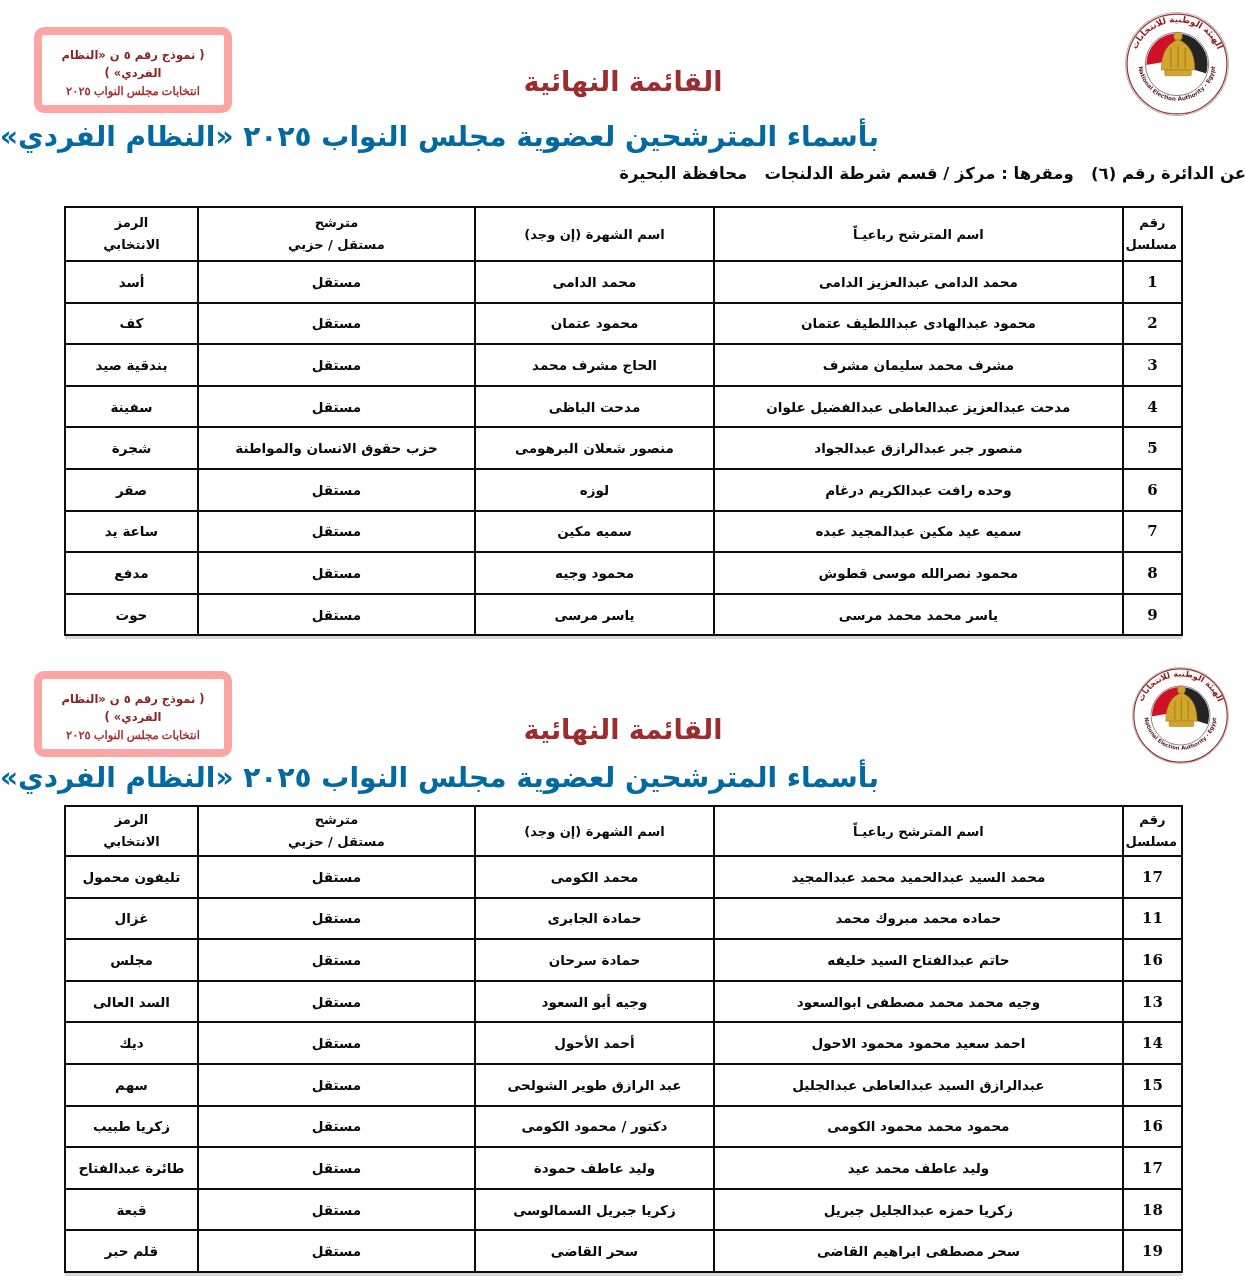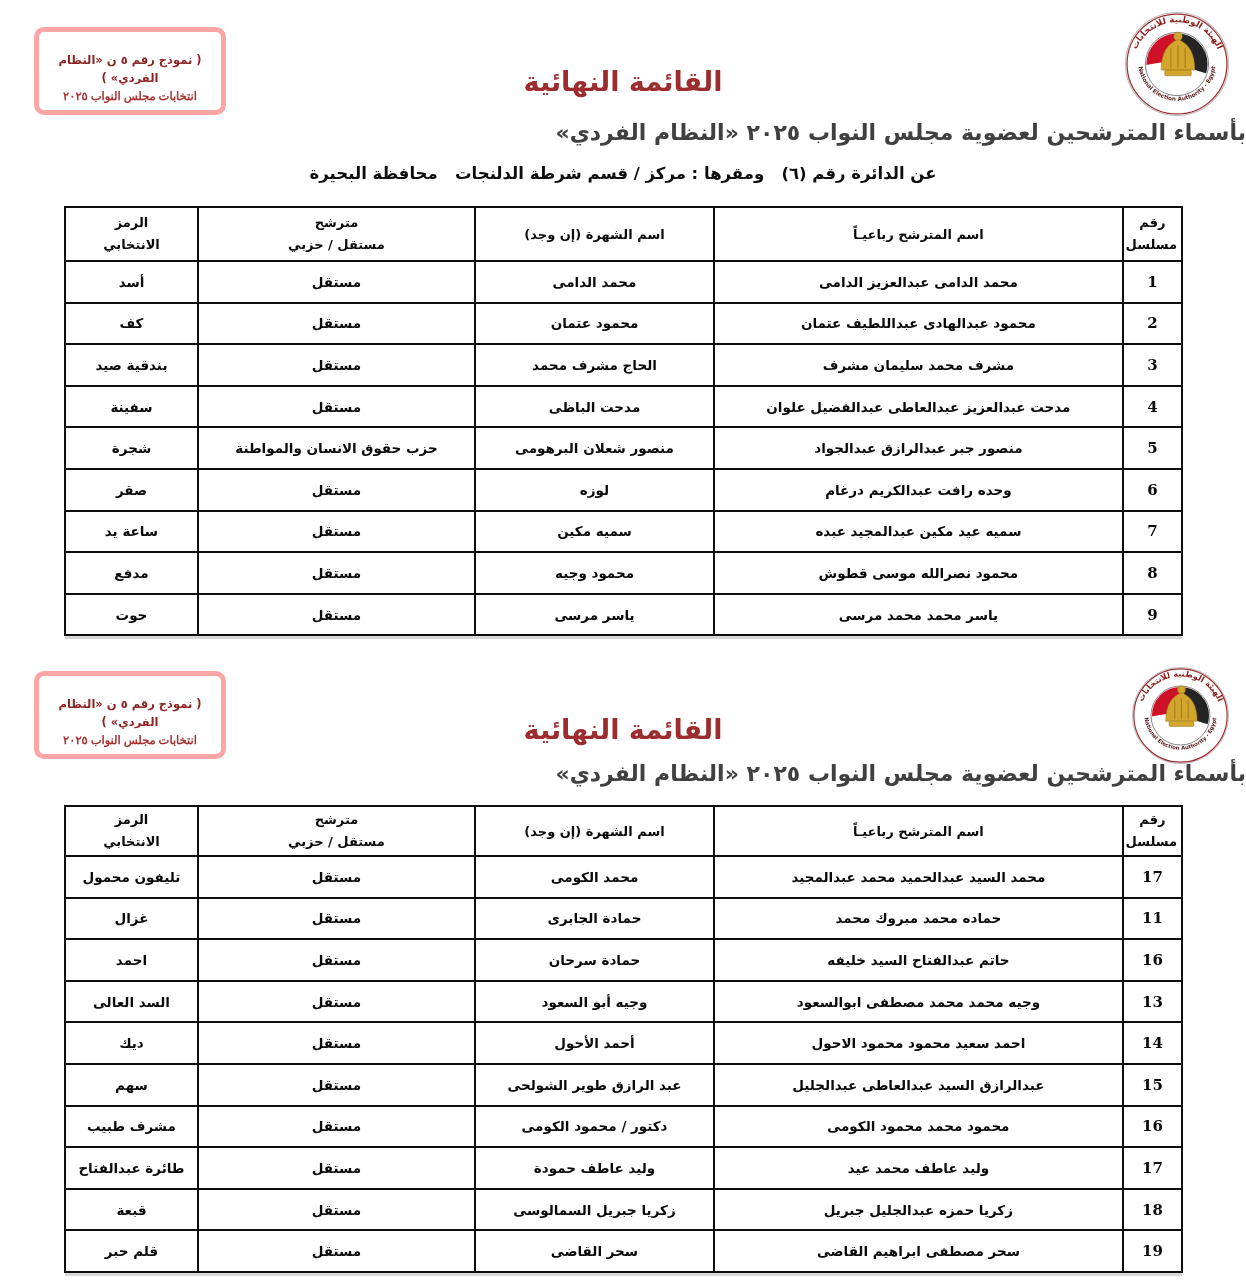--- a/index.html
+++ b/index.html
@@ -3,44 +3,44 @@
 <meta charset="utf-8">
 <style>
   html,body{margin:0;padding:0;background:#ffffff;}
   #page{position:relative;width:1246px;height:1280px;background:#ffffff;overflow:hidden;
         font-family:"DejaVu Sans",sans-serif;direction:rtl;}
   .sheet{position:absolute;left:0;width:1246px;}
   #sheet1{top:0;height:665px;}
   #sheet2{top:665px;height:615px;}
 
   
-  .stamp{position:absolute;left:34px;width:176px;border:5px solid #fca5a5;border-radius:10px;
-         padding:20px 3px 5px 3px;text-align:center;font-weight:bold;font-size:11.5px;
+  .stamp{position:absolute;left:34px;width:176px;border:8px solid #fca5a5;border-radius:10px;
+         padding:12px 3px 5px 3px;text-align:center;font-weight:bold;font-size:11.5px;
          line-height:1.55;background:#fff;}
   .stamp-l1{color:#8b2424;}
   .stamp-l2{color:#a83232;font-family:Liberation Serif, serif;}
   #sheet1 .stamp{top:27px;}
   #sheet2 .stamp{top:6px;}
 
   
   .seal{position:absolute;}
   #sheet1 .seal{top:11px;left:1124px;width:106px;height:106px;}
   #sheet2 .seal{top:1px;left:1131px;width:99px;height:99px;}
 
   .title{position:absolute;width:100%;text-align:center;color:#9d2c2e;
          font-size:27px;font-weight:bold;margin:0;}
   #sheet1 .title{top:66px;}
   #sheet2 .title{top:49px;}
 
-  .subtitle{position:absolute;width:100%;text-align:right;color:#404040;
-            font-size:22px;font-weight:bold;}
+  .subtitle{position:absolute;width:100%;text-align:left;color:#0369a1;
+            font-size:28px;font-weight:bold;}
   #sheet1 .subtitle{top:120px;}
   #sheet2 .subtitle{top:96px;}
 
-  .district{position:absolute;width:100%;text-align:center;color:#0d0d0d;
+  .district{position:absolute;width:100%;text-align:right;color:#0d0d0d;
             font-size:16.5px;font-weight:bold;top:164px;white-space:pre;}
 
   table.candidates{position:absolute;left:64px;width:1119px;border-collapse:collapse;
                    table-layout:fixed;direction:rtl;background:#fff;
                    border:2.5px solid #0a0a0a;box-shadow:0 4px 0 -1px #d7d7d7;}
   #sheet1 table.candidates{top:206px;}
   #sheet2 table.candidates{top:140px;}
   th,td{border:2px solid #0d0d0d;text-align:center;vertical-align:middle;
         font-weight:bold;padding:0 4px;overflow:hidden;color:#0a0a0a;}
   thead tr{height:54px;font-size:13px;}
@@ -264,21 +264,21 @@
             <td>حماده محمد مبروك محمد</td>
             <td>حمادة الجابرى</td>
             <td>مستقل</td>
             <td>غزال</td>
           </tr>
           <tr>
             <td class="serial">16</td>
             <td>حاتم عبدالفتاح السيد خليفه</td>
             <td>حمادة سرحان</td>
             <td>مستقل</td>
-            <td>احمد</td>
+            <td>مجلس</td>
           </tr>
           <tr>
             <td class="serial">13</td>
             <td>وجيه محمد محمد مصطفى ابوالسعود</td>
             <td>وجيه أبو السعود</td>
             <td>مستقل</td>
             <td>السد العالى</td>
           </tr>
           <tr>
             <td class="serial">14</td>
@@ -292,21 +292,21 @@
             <td>عبدالرازق السيد عبدالعاطى عبدالجليل</td>
             <td>عبد الرازق طوير الشولحى</td>
             <td>مستقل</td>
             <td>سهم</td>
           </tr>
           <tr>
             <td class="serial">16</td>
             <td>محمود محمد محمود الكومى</td>
             <td>دكتور / محمود الكومى</td>
             <td>مستقل</td>
-            <td>مشرف طبيب</td>
+            <td>زكريا طبيب</td>
           </tr>
           <tr>
             <td class="serial">17</td>
             <td>وليد عاطف محمد عيد</td>
             <td>وليد عاطف حمودة</td>
             <td>مستقل</td>
             <td>طائرة عبدالفتاح</td>
           </tr>
           <tr>
             <td class="serial">18</td>

